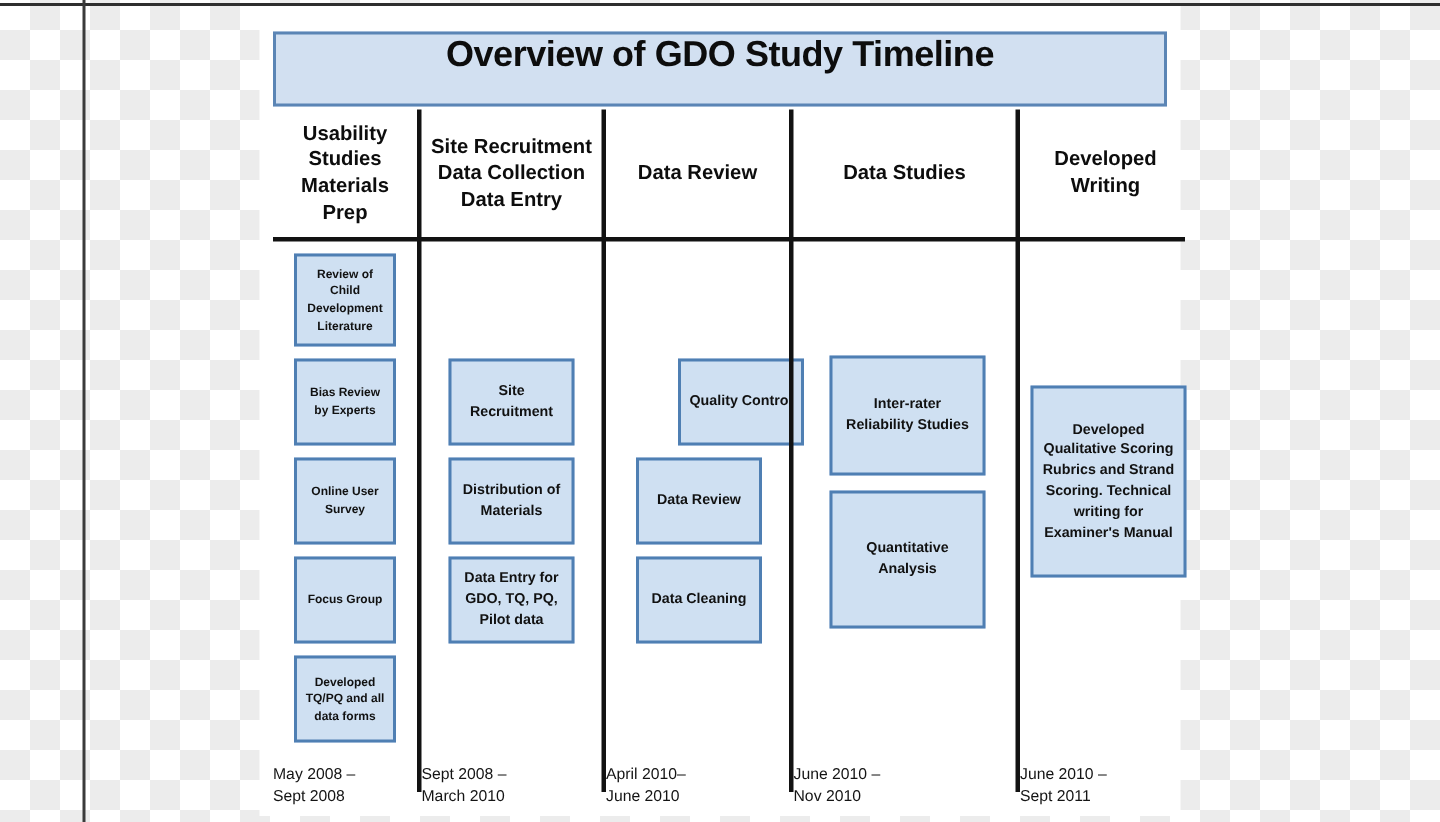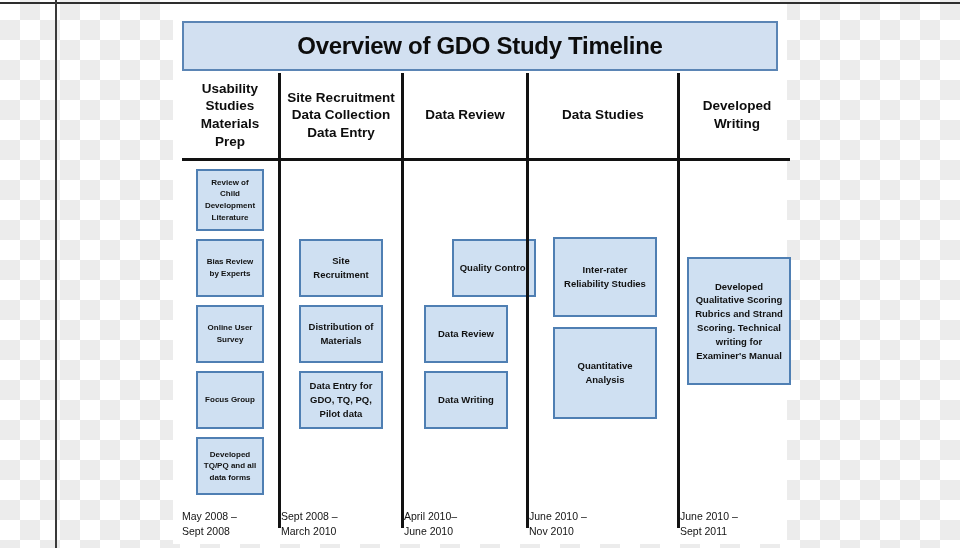--- a/index.html
+++ b/index.html
@@ -50,21 +50,20 @@
   #title-banner {
     position: absolute;
     left: 9px;
     top: 17px;
     width: 596px;
     height: 50px;
     box-sizing: border-box;
     background: #d2e0f1;
     border: 2px solid #5b85b5;
     display: flex;
-    align-items: center;
     justify-content: center;
   }
   #title-text {
     font-size: 24px;
     font-weight: bold;
     letter-spacing: -0.3px;
     color: #0d0d0d;
     white-space: nowrap;
   }
 
@@ -234,21 +233,21 @@
         <span>Data Review</span>
       </div>
       <div class="col-body">
         <div class="node med" style="left:20px; top:74px; width:84px; height:58px;margin-left:28px;">
           <span>Quality Control</span>
         </div>
         <div class="node med" style="left:20px; top:140px; width:84px; height:58px;">
           <span>Data Review</span>
         </div>
         <div class="node med" style="left:20px; top:206px; width:84px; height:58px;">
-          <span>Data Writing</span>
+          <span>Data Cleaning</span>
         </div>
       </div>
       <div class="col-foot">
         <span>April  2010–
 June 2010</span>
       </div>
     </div>
 
     <div class="col-divider" style="left:344px;"></div>
 

